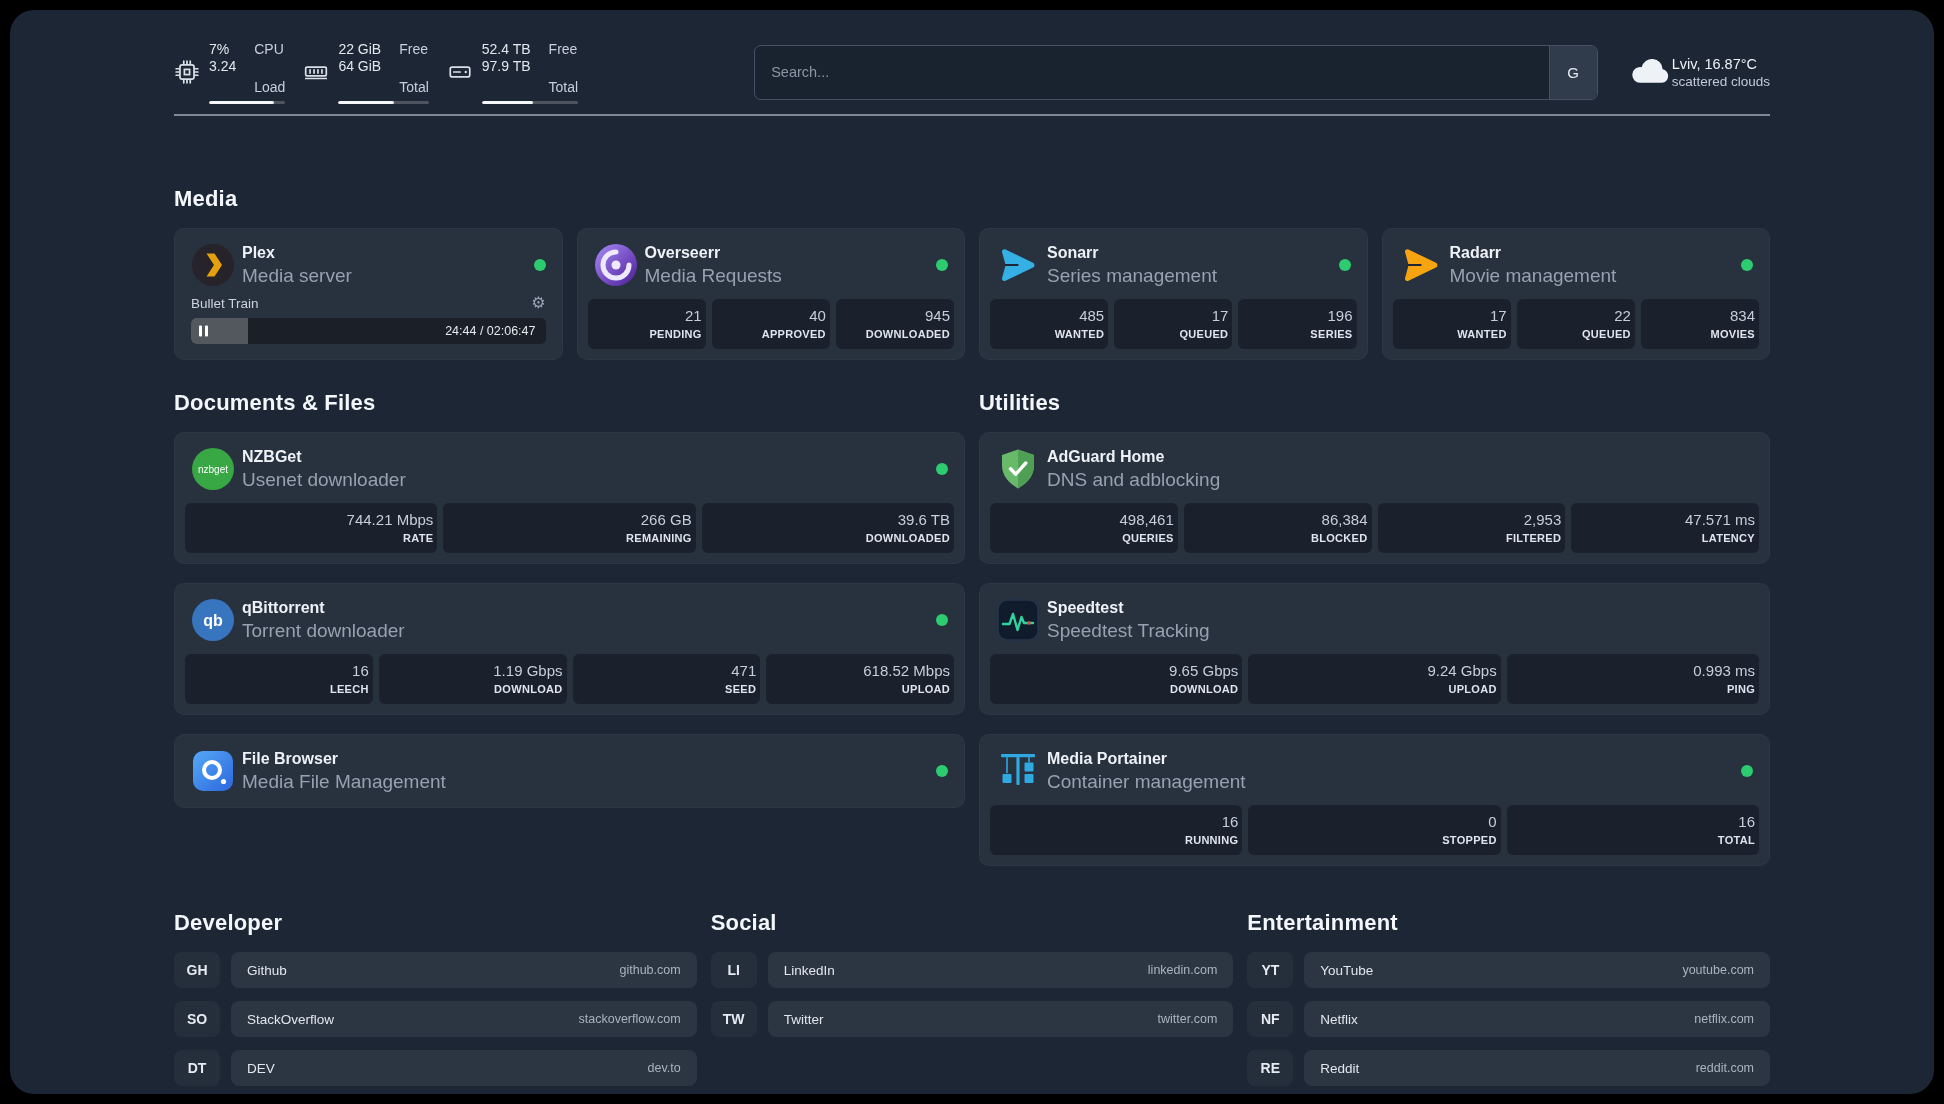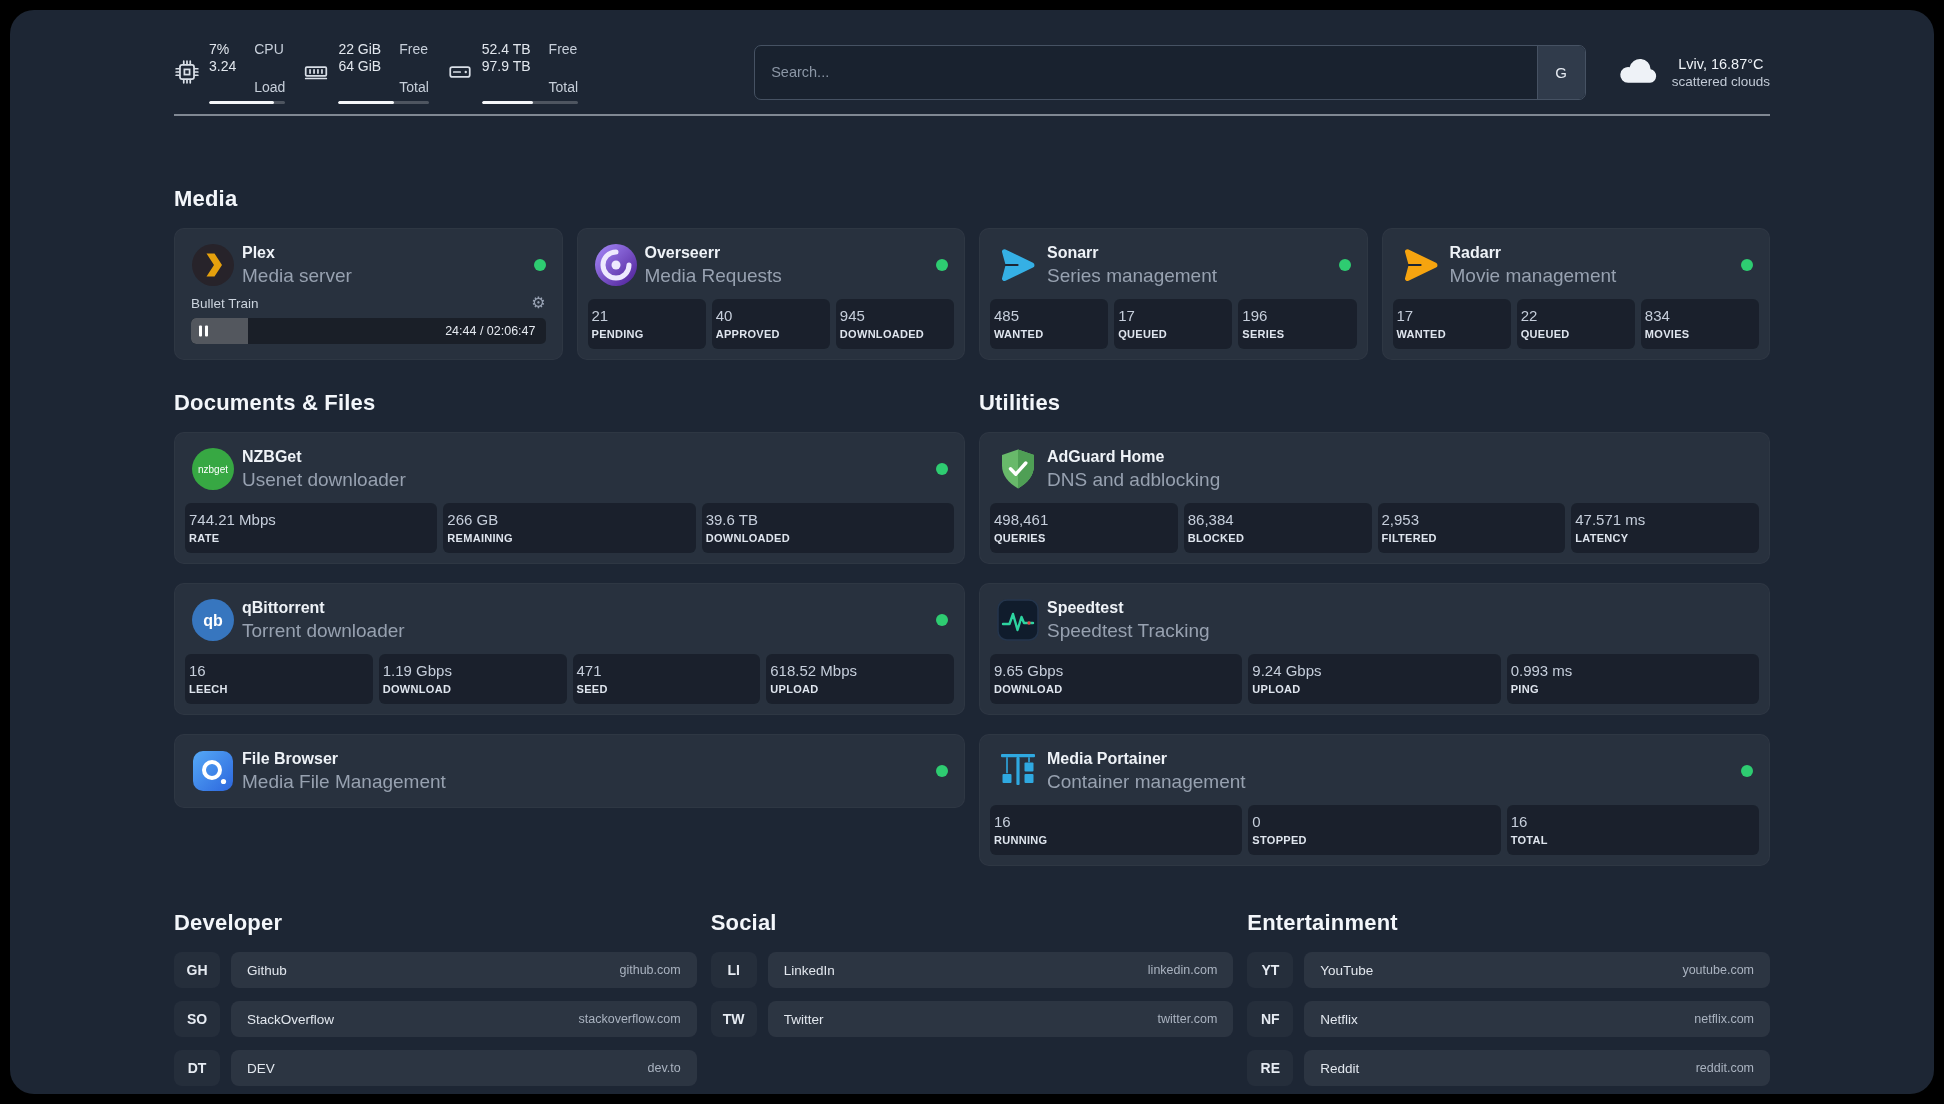--- a/index.html
+++ b/index.html
@@ -20,41 +20,41 @@
   .res-icon{display:flex;color:#d9dfe7;}
   .res-cols{display:flex;gap:18px;}
   .res-col{display:flex;flex-direction:column;font-size:14px;line-height:17px;color:#e2e7ee;}
   .res-col.labels{color:#c7cfda;gap:21px;}
   .res-bar{height:3px;border-radius:2px;background:rgba(255,255,255,0.22);margin-top:5px;overflow:hidden;}
   .res-bar i{display:block;height:100%;background:#f4f6f9;border-radius:2px;}
   .search{flex:1;display:flex;margin:0 30px 0 176px;height:55px;border:1px solid #465263;border-radius:7px;background:#19222f;overflow:hidden;}
   .search input{flex:1;background:transparent;border:none;outline:none;color:#dfe5ec;font-size:14.5px;padding:0 16px;font-family:inherit;}
   .search input::placeholder{color:#8b96a5;}
   .search-btn{width:48px;border:none;border-left:1px solid #465263;background:#303b4b;color:#e6ebf2;font-size:15px;cursor:pointer;font-family:inherit;}
-  .weather{display:flex;align-items:center;gap:12px;color:var(--text-primary);text-align:center;}
+  .weather{display:flex;align-items:center;color:var(--text-primary);}
   .weather .loc{font-size:14.5px;}
   .weather .cond{font-size:13.5px;color:#c2cad6;margin-top:2px;}
   .divider{border:none;border-top:2px solid rgba(228,234,242,0.5);margin-top:16px;}
 
   
   .section-title{font-size:22px;font-weight:600;color:#f3f6fa;letter-spacing:.2px;}
   .media-title{margin:70px 0 16px;}
   .grid-4{display:grid;grid-template-columns:repeat(4,1fr);gap:14px;}
   .grid-2{display:grid;grid-template-columns:1fr 1fr;gap:14px;margin-top:30px;align-items:start;}
   .col > .section-title{margin-bottom:16px;}
   .card{background:var(--card-bg);border:1px solid rgba(255,255,255,0.03);border-radius:10px;padding:10px;cursor:pointer;}
   .col .card{margin-bottom:19px;}
   .col .card:last-child{margin-bottom:0;}
   .card-head{display:flex;align-items:center;gap:7px;padding:4px 6px;}
   .svc-icon{width:44px;height:44px;flex:0 0 44px;display:flex;}
   .svc-name{font-size:16px;font-weight:600;color:var(--text-primary);line-height:20px;}
   .svc-desc{font-size:19px;color:var(--text-secondary);margin-top:2px;}
   .dot{width:12px;height:12px;border-radius:50%;background:var(--status-online);margin-left:auto;flex:0 0 12px;}
   .stats{display:flex;gap:6px;margin-top:8px;}
-  .stat{flex:1;background:var(--tile-bg);border-radius:6px;padding:8px 4px;text-align:left;}
+  .stat{flex:1;background:var(--tile-bg);border-radius:6px;padding:8px 4px;text-align:right;}
   .stat .v{font-size:15px;color:#c6cedb;line-height:18px;}
   .stat .l{font-size:11px;font-weight:700;color:#dfe5ee;letter-spacing:.3px;margin-top:3px;line-height:13px;}
 
   
   .player{padding:2px 6px 0;}
   .player-top{display:flex;align-items:center;justify-content:space-between;margin:2px 0 7px;}
   .track{font-size:13.5px;color:#cbd3dd;}
   .gear{font-size:16px;color:#98a2b3;line-height:1;cursor:pointer;}
   .player-bar{position:relative;height:26px;background:rgba(0,0,0,0.35);border-radius:5px;overflow:hidden;padding-left:37px;}
   .player-fill{position:absolute;left:0;top:0;bottom:0;background:rgba(255,255,255,0.25);border-radius:5px 0 0 5px;}

